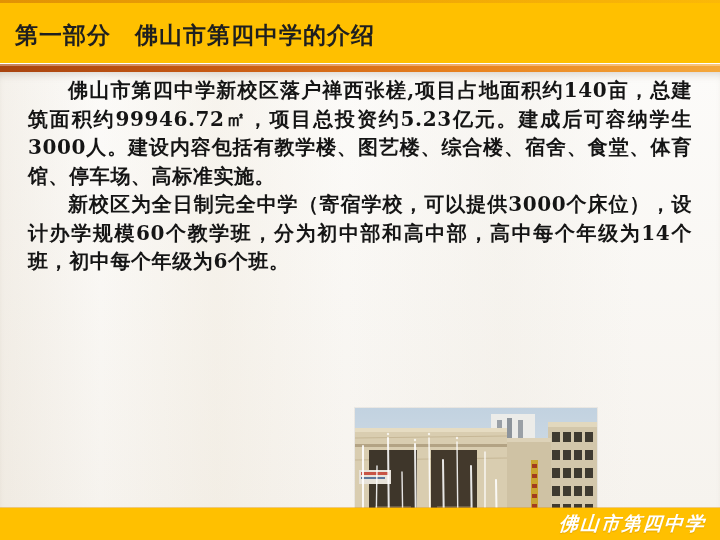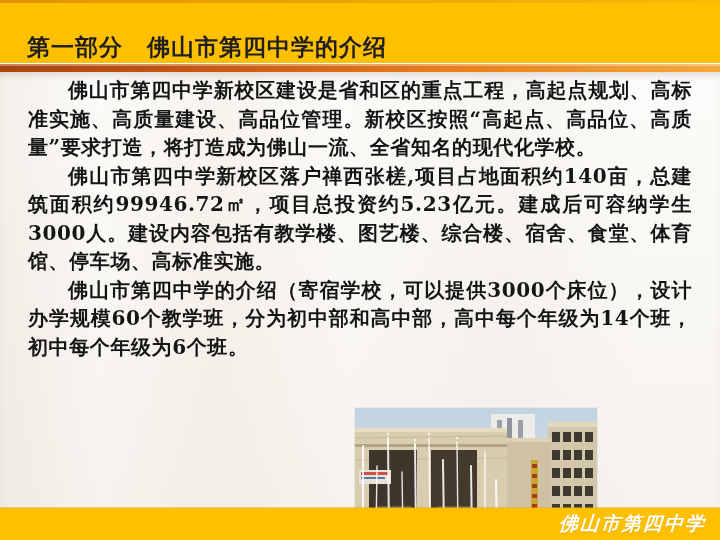--- a/index.html
+++ b/index.html
@@ -3,21 +3,21 @@
 <meta charset="utf-8">
 <style>
   html,body{margin:0;padding:0;width:720px;height:540px;overflow:hidden;
     font-family:"Liberation Sans",sans-serif;background:#fff;}
   .slide{position:relative;width:720px;height:540px;overflow:hidden;background:#fff;}
 
   
   .header{position:absolute;top:0;left:0;width:720px;height:63px;background:#FFC000;}
   .header::before{content:"";position:absolute;top:0;left:0;width:100%;height:3px;
     background:linear-gradient(90deg,rgba(190,90,10,.45),rgba(240,160,30,.25));}
-  .title{margin:12px;position:absolute;left:15px;top:22px;font-size:23px;line-height:26px;
+  .title{margin:0;position:absolute;left:15px;top:22px;font-size:23px;line-height:26px;
     font-weight:bold;color:#1f1f1f;letter-spacing:1px;
     font-family:"DejaVu Sans","Liberation Sans",sans-serif;}
 
   
   .divider{position:absolute;top:64px;left:0;width:720px;height:8px;
     background:linear-gradient(90deg,#a84410 0%,#c75a13 30%,#e8821e 65%,#f4a83c 100%);
     box-shadow:inset 0 2px 0 rgba(255,255,255,.35);}
 
   
   .content{position:absolute;top:72px;left:0;width:720px;height:436px;
@@ -52,23 +52,22 @@
 <div class="slide">
 
   <header class="header">
     <h1 class="title">第一部分　佛山市第四中学的介绍</h1>
   </header>
 
   <div class="divider"></div>
 
   <main class="content">
     <div class="textblock">
-      <p class="para">佛山市第四中学新校区建设是省和区的重点工程，高起点规划、高标准实施、高质量建设、高品位管理。新校区按照“高起点、高品位、高质量”要求打造，将打造成为佛山一流、全省知名的现代化学校。</p>
       <p class="para">佛山市第四中学新校区落户禅西张槎,项目占地面积约140亩，总建筑面积约99946.72㎡，项目总投资约5.23亿元。建成后可容纳学生3000人。建设内容包括有教学楼、图艺楼、综合楼、宿舍、食堂、体育馆、停车场、高标准实施。</p>
-      <p class="para">佛山市第四中学的介绍（寄宿学校，可以提供3000个床位），设计办学规模60个教学班，分为初中部和高中部，高中每个年级为14个班，初中每个年级为6个班。</p>
+      <p class="para">新校区为全日制完全中学（寄宿学校，可以提供3000个床位），设计办学规模60个教学班，分为初中部和高中部，高中每个年级为14个班，初中每个年级为6个班。</p>
     </div>
 
     <figure class="photo">
       <svg width="242" height="157" viewBox="0 0 242 157" xmlns="http://www.w3.org/2000/svg">
         <defs>
           <linearGradient id="sky" x1="0" y1="0" x2="0" y2="1">
             <stop offset="0" stop-color="#c2d2e0"></stop>
               <stop offset="1" stop-color="#e8ecef"></stop>
           </linearGradient>
           <linearGradient id="plaza" x1="0" y1="0" x2="0" y2="1">

